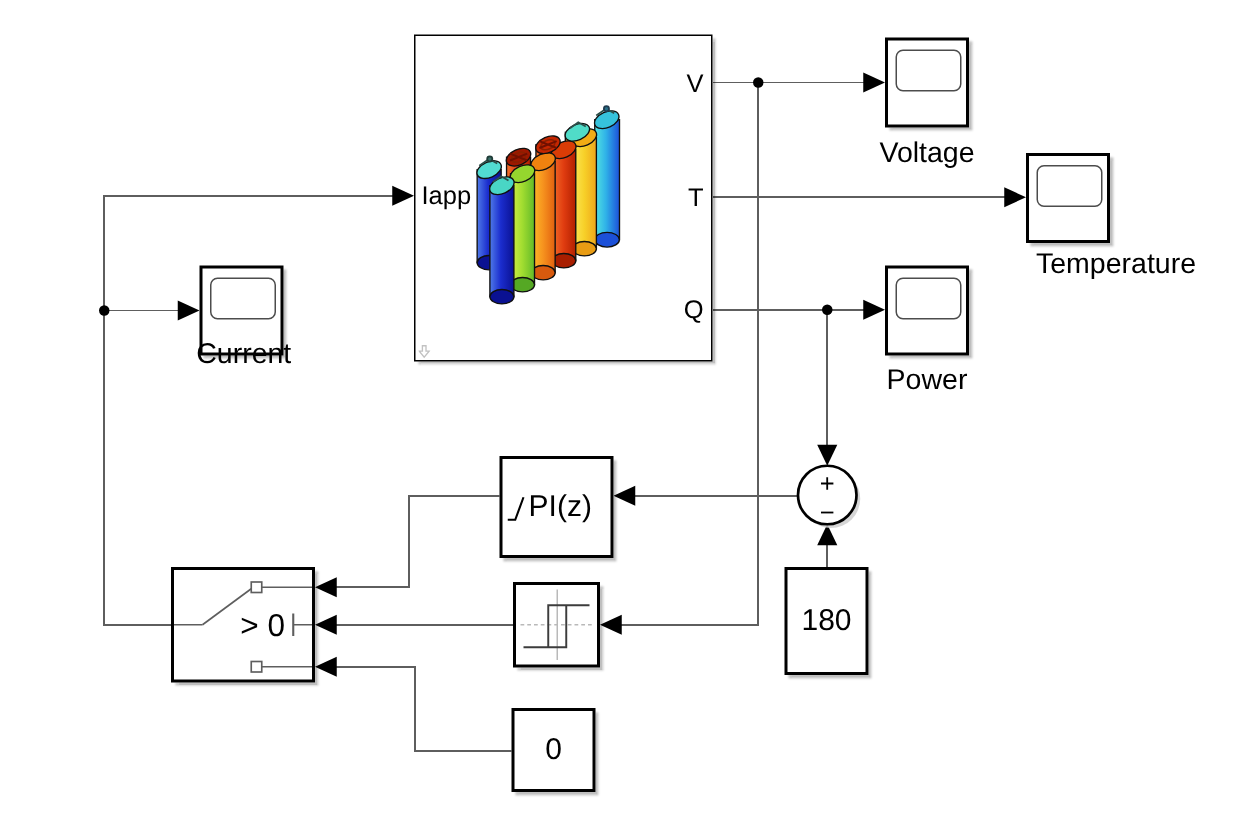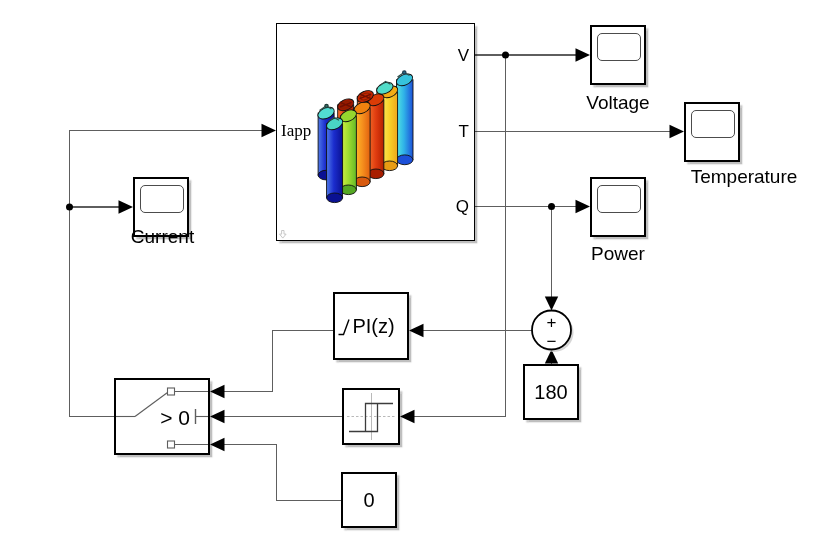--- a/index.html
+++ b/index.html
@@ -153,21 +153,21 @@
       </g>
       <g stroke="#2d4f4a" stroke-width="1.2" fill="none">
         <path d="M42.5,86.5 l6.5,-4.5 l5.5,3"></path>
         <circle cx="49.5" cy="82" r="1.7" fill="#3a6f68" stroke="#203c38"></circle>
         <path d="M120.5,53 l6.5,-4.5 l5.5,3"></path>
         <circle cx="127.3" cy="48.5" r="1.7" fill="#2a6f88" stroke="#203c50"></circle>
         <path d="M103,61.5 l5.5,-4 l5,2.8"></path>
         <path d="M51.5,97.5 l5.5,-4 l5,2.8"></path>
       </g>
     </svg>
-    <span class="portlabel" style="left:4px;top:97.5px;font-family:Liberation Serif, serif;">Iapp</span>
+    <span class="portlabel" style="left:4px;top:97.5px;">Iapp</span>
     <span class="portlabel" style="right:5px;top:22.5px;">V</span>
     <span class="portlabel" style="right:5px;top:98.5px;">T</span>
     <span class="portlabel" style="right:5px;top:173.5px;">Q</span>
     <svg width="8" height="9" viewBox="0 0 8 9" style="position:absolute;left:1.5px;bottom:1.5px;">
       <path d="M2.6,0.5 h2.4 v3.6 h2.1 l-3.3,4 l-3.3,-4 h2.1 z" fill="#ffffff" stroke="#c2c2c2" stroke-width="0.9"></path>
     </svg>
   </div>
 
   <div class="block scope" style="left:590px;top:25px;width:56px;height:60px;">
     <div class="screen"></div>
@@ -182,21 +182,21 @@
   <div class="block scope" style="left:590px;top:176.5px;width:56px;height:60px;">
     <div class="screen"></div>
   </div>
   <div class="blocklabel" style="left:618px;top:243.5px;">Power</div>
 
   <div class="block scope" style="left:133px;top:177px;width:56px;height:60px;">
     <div class="screen"></div>
   </div>
   <div class="blocklabel" style="left:162.5px;top:227px;">Current</div>
 
-  <div class="block centertext" style="left:333px;top:292px;width:76px;height:68px;padding-right:9px;">
+  <div class="block centertext" style="left:333px;top:304px;width:76px;height:68px;padding-right:9px;">
     <svg width="13" height="20" viewBox="0 0 13 20" style="margin-right:1px;">
       <polyline points="0.5,18.5 5.5,18.5 11,3.5" stroke="#000" stroke-width="1.4" fill="none"></polyline>
     </svg>
     <span>PI(z)</span>
   </div>
 
   <div class="block" style="left:342px;top:388px;width:58px;height:57px;">
     <svg width="54" height="53" viewBox="0 0 54 53" style="position:absolute;left:0;top:0;">
       <line x1="27.5" y1="3" x2="27.5" y2="50" stroke="#b9b9b9" stroke-width="1"></line>
       <line x1="3" y1="26.5" x2="51" y2="26.5" stroke="#b9b9b9" stroke-width="1" stroke-dasharray="2.5,2"></line>
@@ -212,21 +212,21 @@
       <line x1="58" y1="11.5" x2="92" y2="11.5" stroke="#5e5e5e" stroke-width="1.1"></line>
       <line x1="58" y1="64.5" x2="92" y2="64.5" stroke="#5e5e5e" stroke-width="1.1"></line>
       <rect x="51.5" y="8" width="7" height="7" fill="#ffffff" stroke="#5e5e5e" stroke-width="1.1"></rect>
       <rect x="51.5" y="61" width="7" height="7" fill="#ffffff" stroke="#5e5e5e" stroke-width="1.1"></rect>
       <line x1="79.5" y1="29" x2="79.5" y2="44" stroke="#5e5e5e" stroke-width="1.4"></line>
       <line x1="79.5" y1="36.5" x2="92" y2="36.5" stroke="#5e5e5e" stroke-width="1.1"></line>
     </svg>
     <span style="position:absolute;right:18px;top:27px;font-size:21px;line-height:1;">&gt; 0</span>
   </div>
 
-  <div class="block centertext" style="left:523px;top:364px;width:56px;height:56px;">
+  <div class="block centertext" style="left:523px;top:378px;width:56px;height:72px;">
     <span>180</span>
   </div>
 
   <div class="block centertext" style="left:341px;top:472px;width:56px;height:56px;">
     <span>0</span>
   </div>
 
   <div class="sumtext" style="left:531.5px;top:314px;">+</div>
   <div class="sumtext" style="left:531.5px;top:332.5px;">−</div>
 

